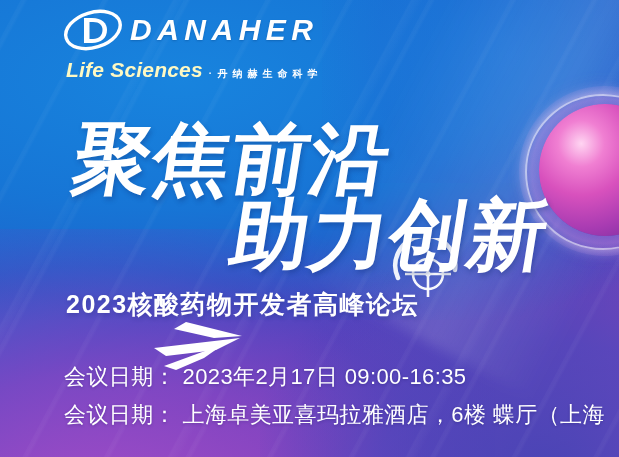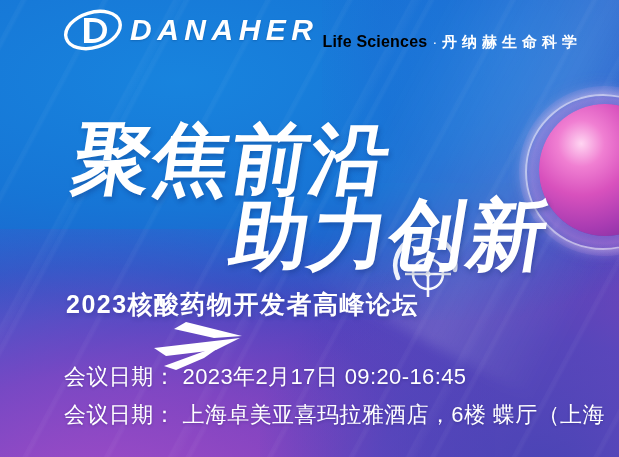--- a/index.html
+++ b/index.html
@@ -162,22 +162,22 @@
         rgba(255,170,235,0.22) 60%,
         rgba(255,170,235,0.0) 78%);
   }
 
   
   .logo-block {
     position: absolute;
     left: 62px;
     top: 8px;
     display: flex;
-    flex-direction: row;
-    align-items: flex-end;
+    flex-direction: column;
+    align-items: flex-start;
   }
   .logo-row {
     display: flex;
     align-items: center;
     gap: 6px;
   }
   .logo-mark {
     width: 62px;
     height: 44px;
     flex: 0 0 auto;
@@ -193,33 +193,34 @@
     text-shadow: 0 1px 2px rgba(0,40,90,0.25);
   }
   .tagline-row {
     display: flex;
     align-items: baseline;
     margin-top: 6px;
     margin-left: 4px;
     white-space: nowrap;
   }
   .tagline-en {
-    color: #000000;
-    font-size: 16px;
-    font-weight: bold;
+    color: #fef9c3;
+    font-size: 21px;
+    font-weight: bold;
+    font-style: italic;
     letter-spacing: 0.2px;
   }
   .tagline-dot {
     color: #ffffff;
     font-size: 14px;
     margin: 0 5px;
   }
   .tagline-cn {
     color: #ffffff;
-    font-size: 15px;
+    font-size: 10px;
     font-weight: bold;
     letter-spacing: 5px;
   }
 
   
   .headline {
     position: absolute;
     left: 0;
     top: 108px;
     width: 619px;
@@ -341,17 +342,17 @@
       <polygon points="2,34 88,24 64,36 14,42" fill="#ffffff"></polygon>
       <polygon points="12,52 72,30 52,44 24,56" fill="#ffffff"></polygon>
     </svg>
 
     <div class="headline-line headline-line-2">助力创新</div>
   </div>
 
   <div class="subtitle">2023核酸药物开发者高峰论坛</div>
 
   <div class="info-list">
-    <div class="info-line">会议日期： 2023年2月17日  09:20-16:45</div>
+    <div class="info-line">会议日期： 2023年2月17日  09:00-16:35</div>
     <div class="info-line">会议日期： 上海卓美亚喜玛拉雅酒店，6楼 蝶厅（上海</div>
   </div>
 
 </div>
 
 </body></html>

